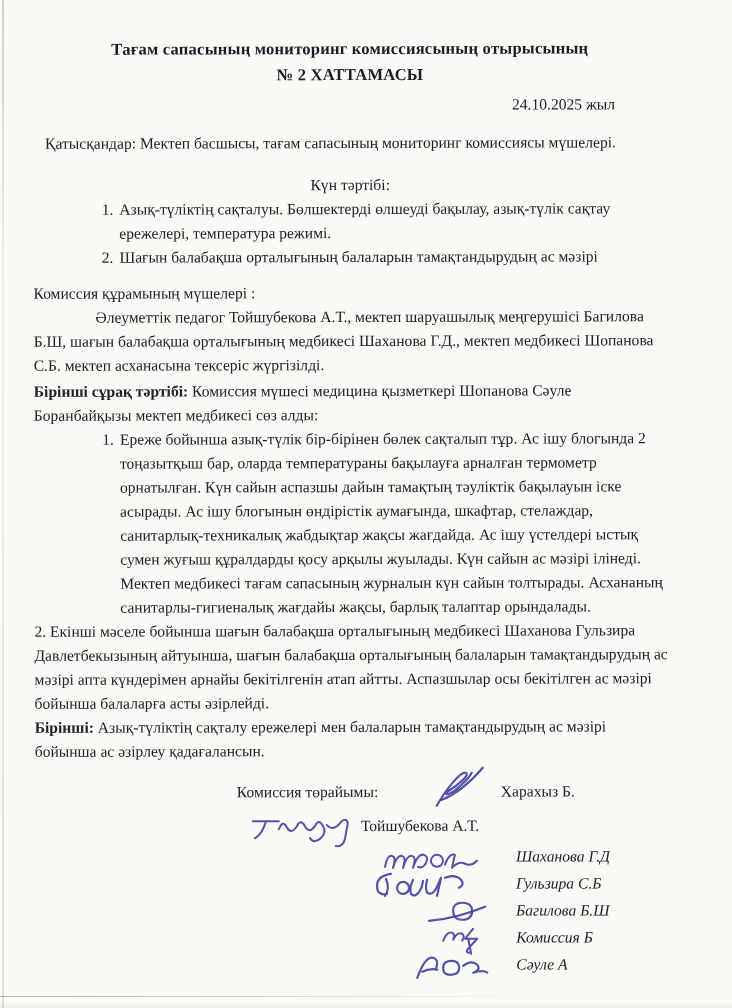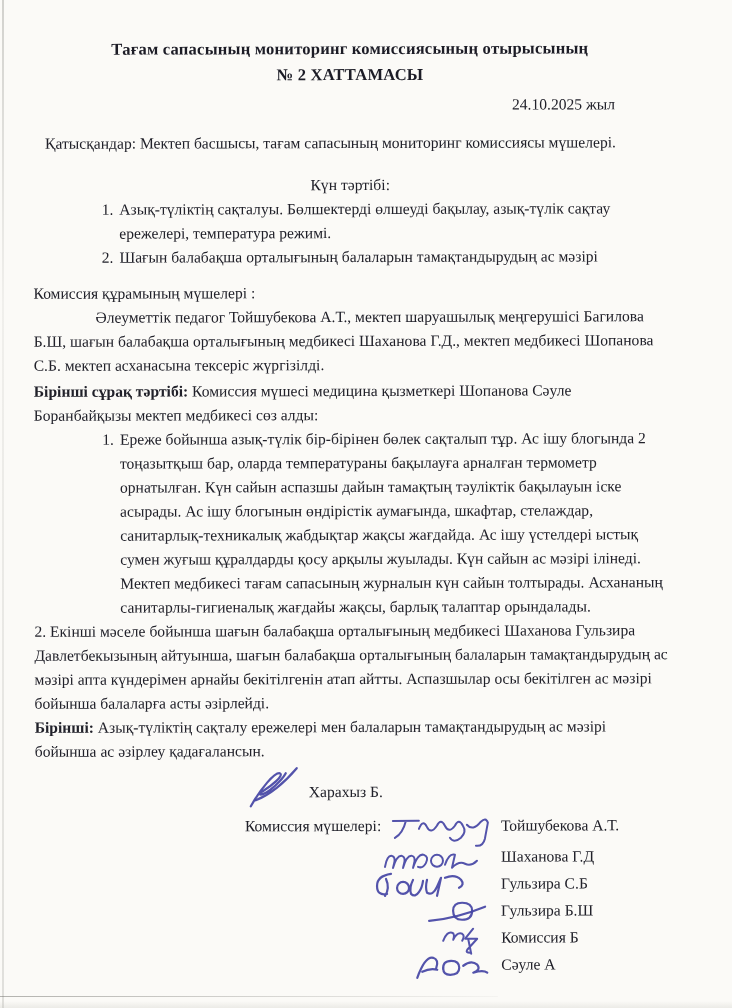--- a/index.html
+++ b/index.html
@@ -53,28 +53,28 @@
   .p-proposal{margin:0;}
   .sig-block{margin-top:12px;}
   .sig-row{display:flex;align-items:center;}
   .sig-row .name{white-space:nowrap;}
   .sig-slot{display:flex;justify-content:flex-end;align-items:flex-end;}
   .sig-slot svg{display:block;overflow:visible;}
   .ink{stroke:#4444a4;fill:none;stroke-linecap:round;stroke-linejoin:round;opacity:.92;}
   .row-chair{padding-left:202px;height:34px;}
   .row-chair .label{width:186px;}
   .row-chair .sig-slot{width:66px;margin-bottom:10px;}
-  .row-chair .name{margin-left:6px;}
+  .row-chair .name{margin-left:12px;}
   .row-members{padding-left:210px;height:34px;}
   .row-members .label{width:140px;}
   .row-members .sig-slot{width:108px;margin-bottom:-6px;}
   .row-members .name{margin-left:8px;}
   .row-plain{padding-left:336px;height:27px;}
   .row-plain .sig-slot{width:122px;margin-bottom:-4px;}
-  .row-plain .name{margin-left:8px;}
+  .row-plain .name{margin-left:23px;font-style:italic;}
 </style>
 </head>
 <body>
 
 <div class="scan-edge-left"></div>
 <div class="scan-line-bottom"></div>
 <div class="scan-shade-bottom"></div>
 
 <div class="page">
 
@@ -102,31 +102,31 @@
     <li>Ереже бойынша азық-түлік  бір-бірінен бөлек сақталып тұр.  Ас ішу блогында 2 тоңазытқыш бар, оларда температураны бақылауға арналған термометр орнатылған. Күн сайын аспазшы дайын тамақтың тәуліктік бақылауын іске асырады. Ас ішу блогынын өндірістік аумағында, шкафтар, стелаждар, санитарлық-техникалық жабдықтар жақсы жағдайда. Ас ішу үстелдері ыстық сумен жуғыш құралдарды қосу арқылы жуылады. Күн сайын ас мәзірі ілінеді. Мектеп медбикесі тағам сапасының  журналын күн сайын толтырады. Асхананың санитарлы-гигиеналық жағдайы жақсы, барлық талаптар орындалады.</li>
   </ol>
 
   <p class="p-second">2. Екінші мәселе бойынша шағын балабақша  орталығының  медбикесі   Шаханова Гульзира Давлетбекызының айтуынша, шағын  балабақша орталығының балаларын тамақтандырудың ас мәзірі апта  күндерімен арнайы бекітілгенін атап айтты. Аспазшылар осы бекітілген ас мәзірі  бойынша балаларға асты әзірлейді.</p>
 
   <p class="p-proposal"><span class="bold">Бірінші:</span><span>  Азық-түліктің  сақталу ережелері мен балаларын тамақтандырудың ас мәзірі бойынша ас әзірлеу  қадағалансын.</span></p>
 
   <div class="sig-block">
 
     <div class="sig-row row-chair">
+      <span class="label">Комиссия төрайымы:</span>
       <span class="sig-slot">
         <svg width="62" height="46" viewBox="0 0 62 46">
           <path class="ink" stroke-width="2.2" d="M10 42 C20 24 34 8 39 9 C44 11 30 22 22 27 C15 31 21 32 29 26 C36 21 43 13 45 9"></path>
           <path class="ink" stroke-width="2.2" d="M15 36 C30 30 44 18 56 4"></path>
         </svg>
       </span>
       <span class="name">Харахыз Б.</span>
     </div>
 
     <div class="sig-row row-members">
-      <span class="label">Комиссия  мүшелері:</span>
       <span class="sig-slot">
         <svg width="104" height="40" viewBox="0 0 104 40">
           <path class="ink" stroke-width="2" d="M4 12 H30 M17 12 C15 20 11 26 6 29"></path>
           <path class="ink" stroke-width="2" d="M30 20 Q34 10 38 18 T48 17 Q52 9 56 17 T66 17 Q70 9 74 17 Q78 23 72 29 Q65 35 61 29"></path>
           <path class="ink" stroke-width="2" d="M78 16 Q84 23 92 13 Q97 8 99 14 L96 30 Q94 38 87 37"></path>
         </svg>
       </span>
       <span class="name">Тойшубекова А.Т.</span>
     </div>
 
@@ -151,21 +151,21 @@
       <span class="name">Гульзира С.Б</span>
     </div>
 
     <div class="sig-row row-plain">
       <span class="sig-slot">
         <svg width="70" height="28" viewBox="0 0 70 28">
           <path class="ink" stroke-width="2.2" d="M30 12 Q30 4 39 4 Q49 4 49 12 Q49 21 39 21 Q30 21 30 12"></path>
           <path class="ink" stroke-width="2.2" d="M6 22 Q32 20 62 8"></path>
         </svg>
       </span>
-      <span class="name">Гульзира Б.Ш</span>
+      <span class="name">Багилова Б.Ш</span>
     </div>
 
     <div class="sig-row row-plain">
       <span class="sig-slot">
         <svg width="58" height="30" viewBox="0 0 58 30">
           <path class="ink" stroke-width="2" d="M8 16 Q12 6 17 8 Q20 9 18 15 Q22 7 27 9 Q30 11 27 16"></path>
           <path class="ink" stroke-width="2" d="M38 4 L30 14 H42 L32 25 Q30 28 35 28 M33 14 L36 29"></path>
         </svg>
       </span>
       <span class="name">Комиссия Б</span>

